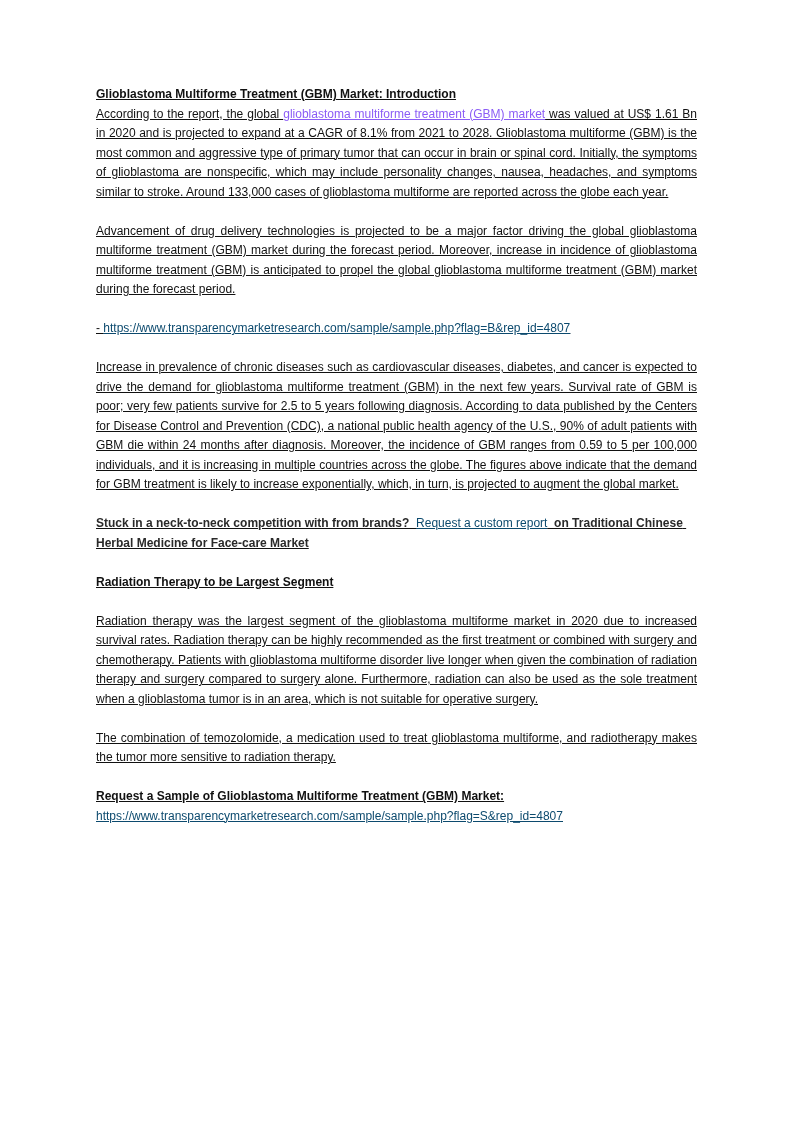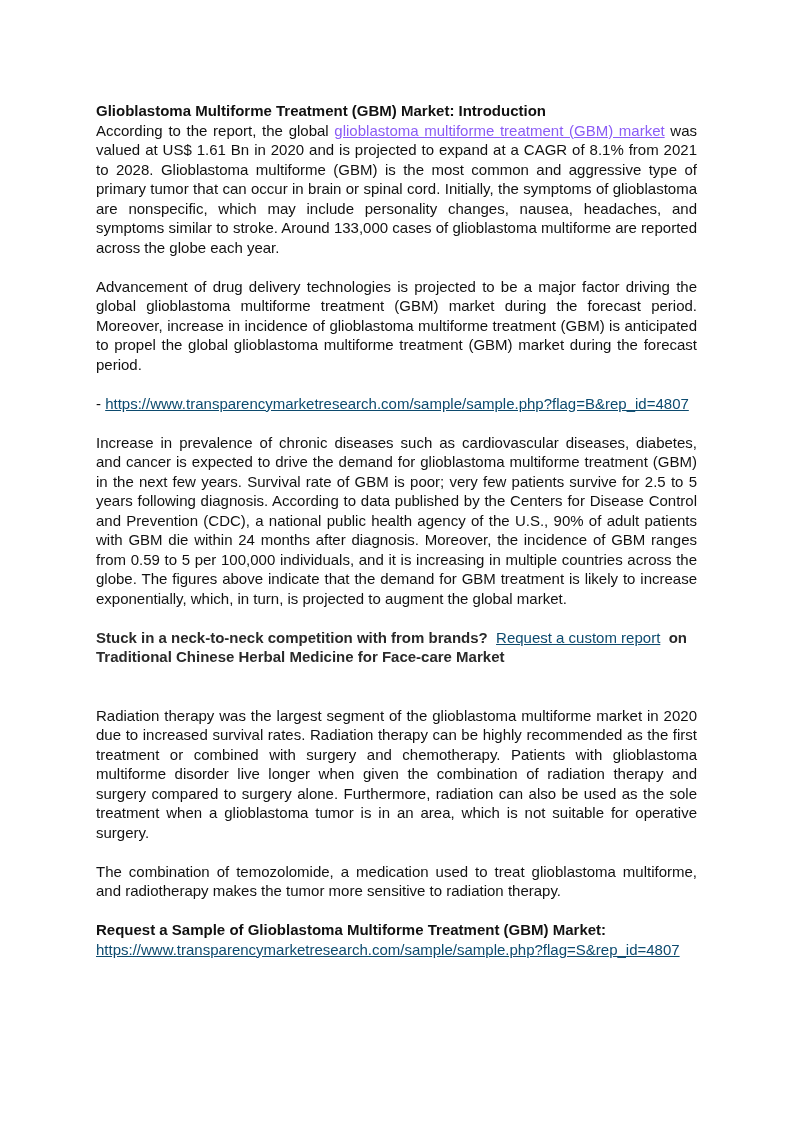--- a/index.html
+++ b/index.html
@@ -1,25 +1,26 @@
 <!DOCTYPE html>
 <html><head>
 <meta charset="utf-8">
 <style>
   html, body { margin: 0; padding: 0; background: #ffffff; }
   body { width: 794px; height: 1123px; position: relative; overflow: hidden; }
   .page {
     position: absolute;
     left: 96px;
-    top: 101px;
+    top: 85px;
     width: 601px;
     font-family: "Liberation Sans", sans-serif;
-    font-size: 15px;
+    font-size: 12px;
     line-height: 19.5px;
     color: #111111;
+    text-decoration: underline;
   }
   p { margin: 0; }
   .just { text-align: justify; text-align-last: left; }
   .bold { font-weight: bold; }
   .gap { height: 19.5px; }
   a.lightlink { color: #8b5cf6; text-decoration: underline; }
   a.darklink { color: #0c4a6e; text-decoration: underline; }
   .stuck { color: #2a2a2a; font-weight: bold; }
 </style>
 </head>
@@ -34,20 +35,21 @@
   <div class="gap"></div>
 
   <p><span>- </span><a class="darklink" href="#">https://www.transparencymarketresearch.com/sample/sample.php?flag=B&amp;rep_id=4807</a></p>
   <div class="gap"></div>
   <p class="just">Increase in prevalence of chronic diseases such as cardiovascular diseases, diabetes, and cancer is expected to drive the demand for glioblastoma multiforme treatment (GBM) in the next few years. Survival rate of GBM is poor; very few patients survive for 2.5 to 5 years following diagnosis. According to data published by the Centers for Disease Control and Prevention (CDC), a national public health agency of the U.S., 90% of adult patients with GBM die within 24 months after diagnosis. Moreover, the incidence of GBM ranges from 0.59 to 5 per 100,000 individuals, and it is increasing in multiple countries across the globe. The figures above indicate that the demand for GBM treatment is likely to increase exponentially, which, in turn, is projected to augment the global market.</p>
   <div class="gap"></div>
 
   <p class="stuck" style="white-space: pre-wrap;"><span>Stuck in a neck-to-neck competition with from brands?  </span><a class="darklink" href="#" style="font-weight: normal;">Request a custom report</a><span>  on Traditional Chinese Herbal Medicine for Face-care Market</span></p>
   <div class="gap"></div>
 
+  <p class="bold">Radiation Therapy to be Largest Segment</p>
   <div class="gap"></div>
   <p class="just">Radiation therapy was the largest segment of the glioblastoma multiforme market in 2020 due to increased survival rates. Radiation therapy can be highly recommended as the first treatment or combined with surgery and chemotherapy. Patients with glioblastoma multiforme disorder live longer when given the combination of radiation therapy and surgery compared to surgery alone. Furthermore, radiation can also be used as the sole treatment when a glioblastoma tumor is in an area, which is not suitable for operative surgery.</p>
   <div class="gap"></div>
   <p class="just">The combination of temozolomide, a medication used to treat glioblastoma multiforme, and radiotherapy makes the tumor more sensitive to radiation therapy.</p>
   <div class="gap"></div>
 
   <p class="bold">Request a Sample of Glioblastoma Multiforme Treatment (GBM) Market:</p>
   <p><a class="darklink" href="#">https://www.transparencymarketresearch.com/sample/sample.php?flag=S&amp;rep_id=4807</a></p>
 
 </div>

